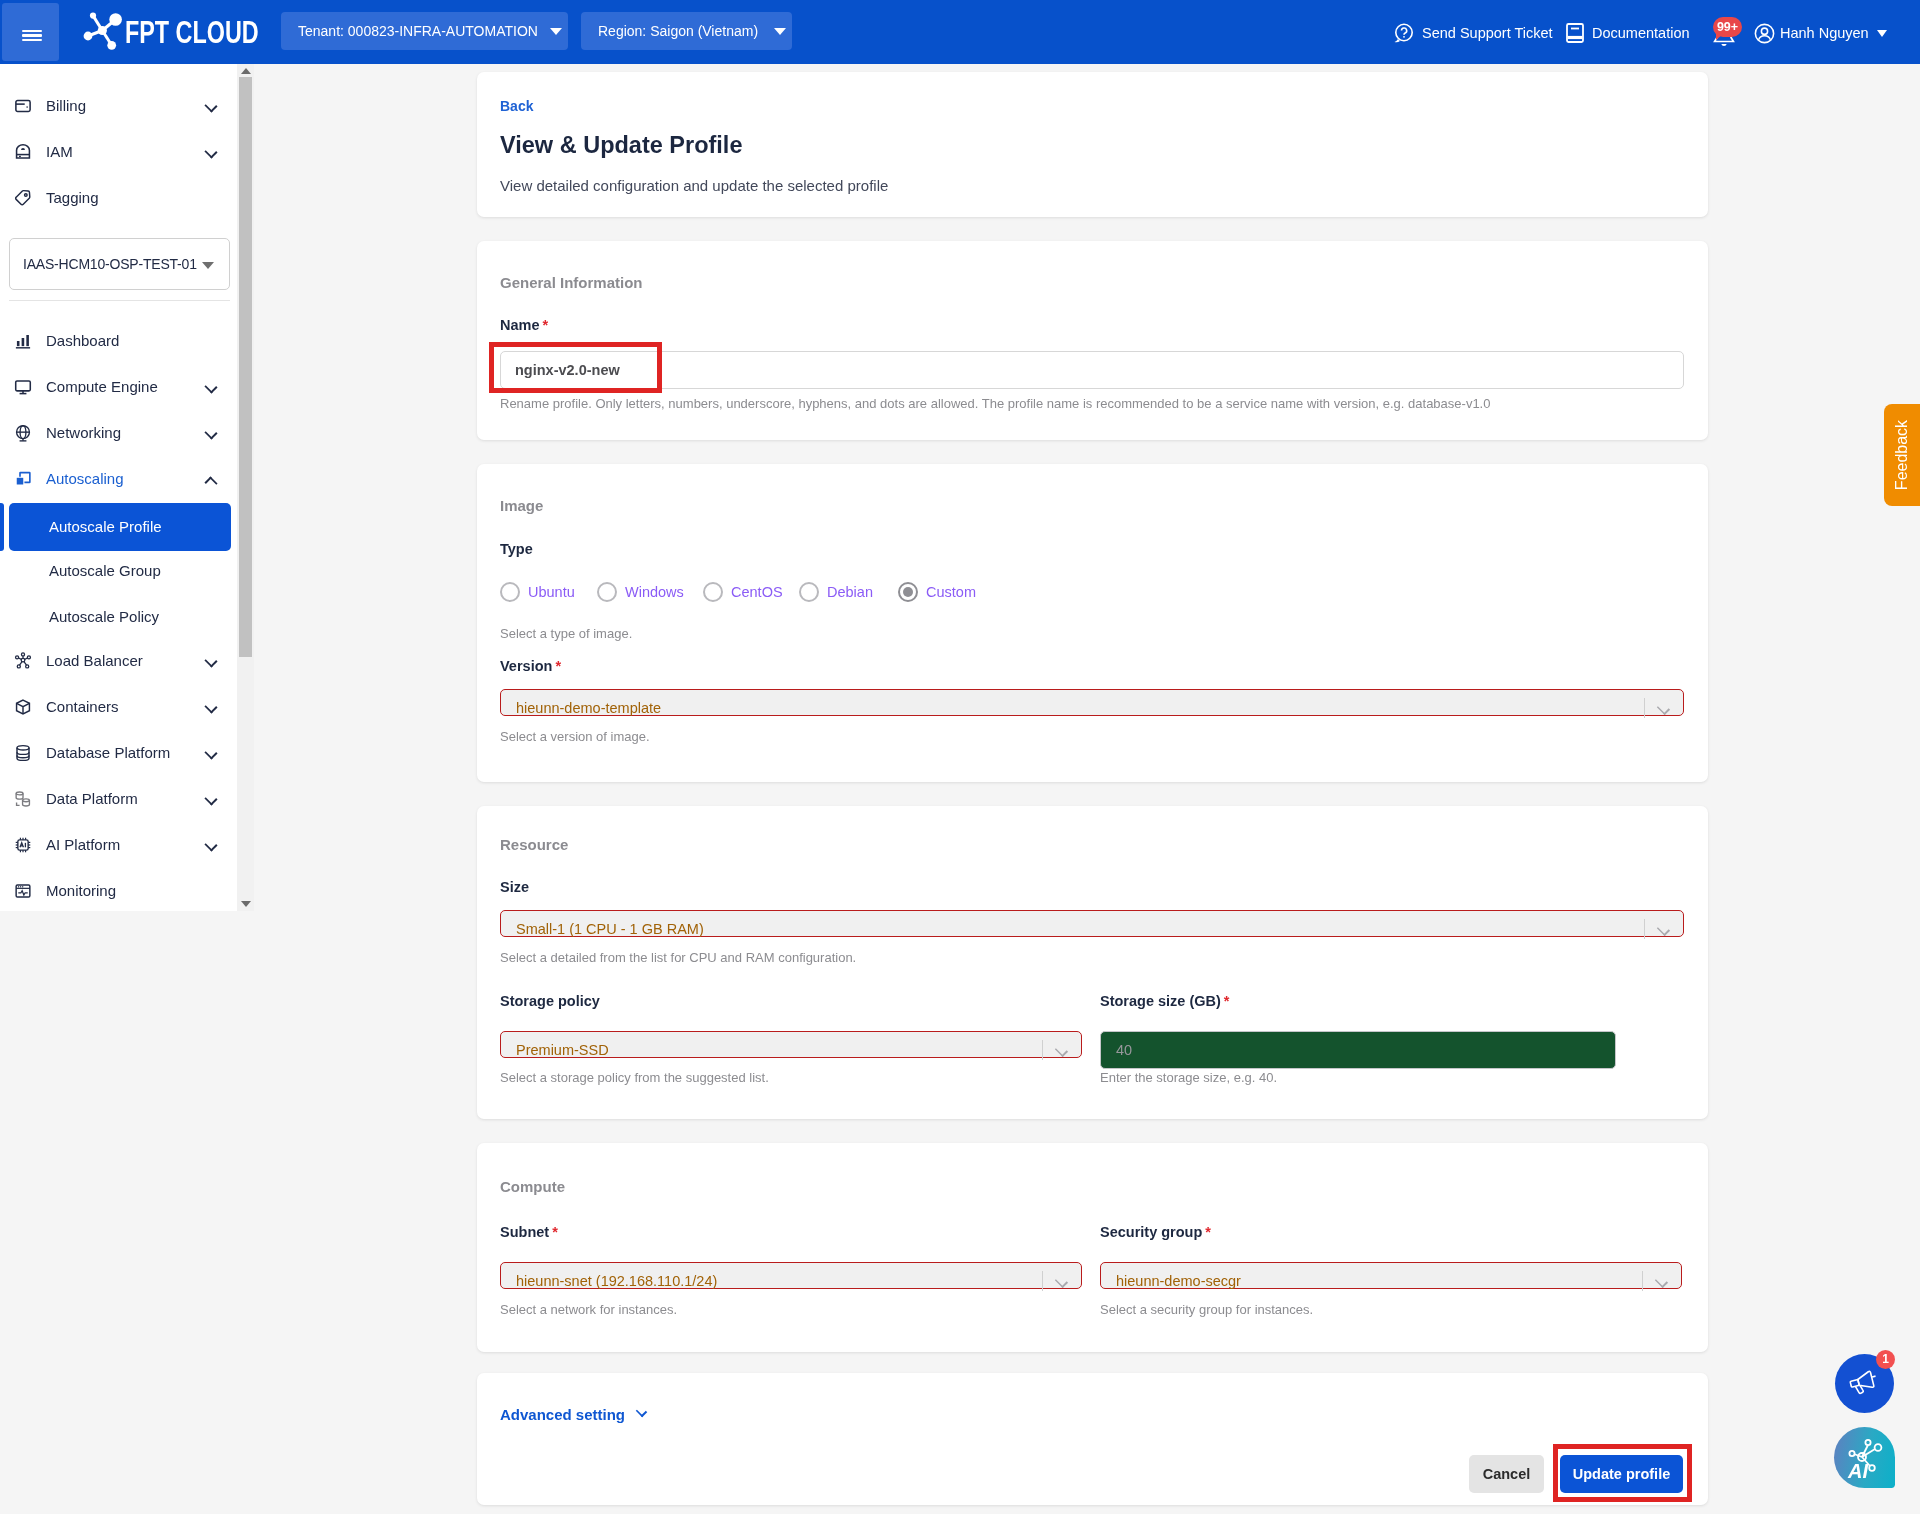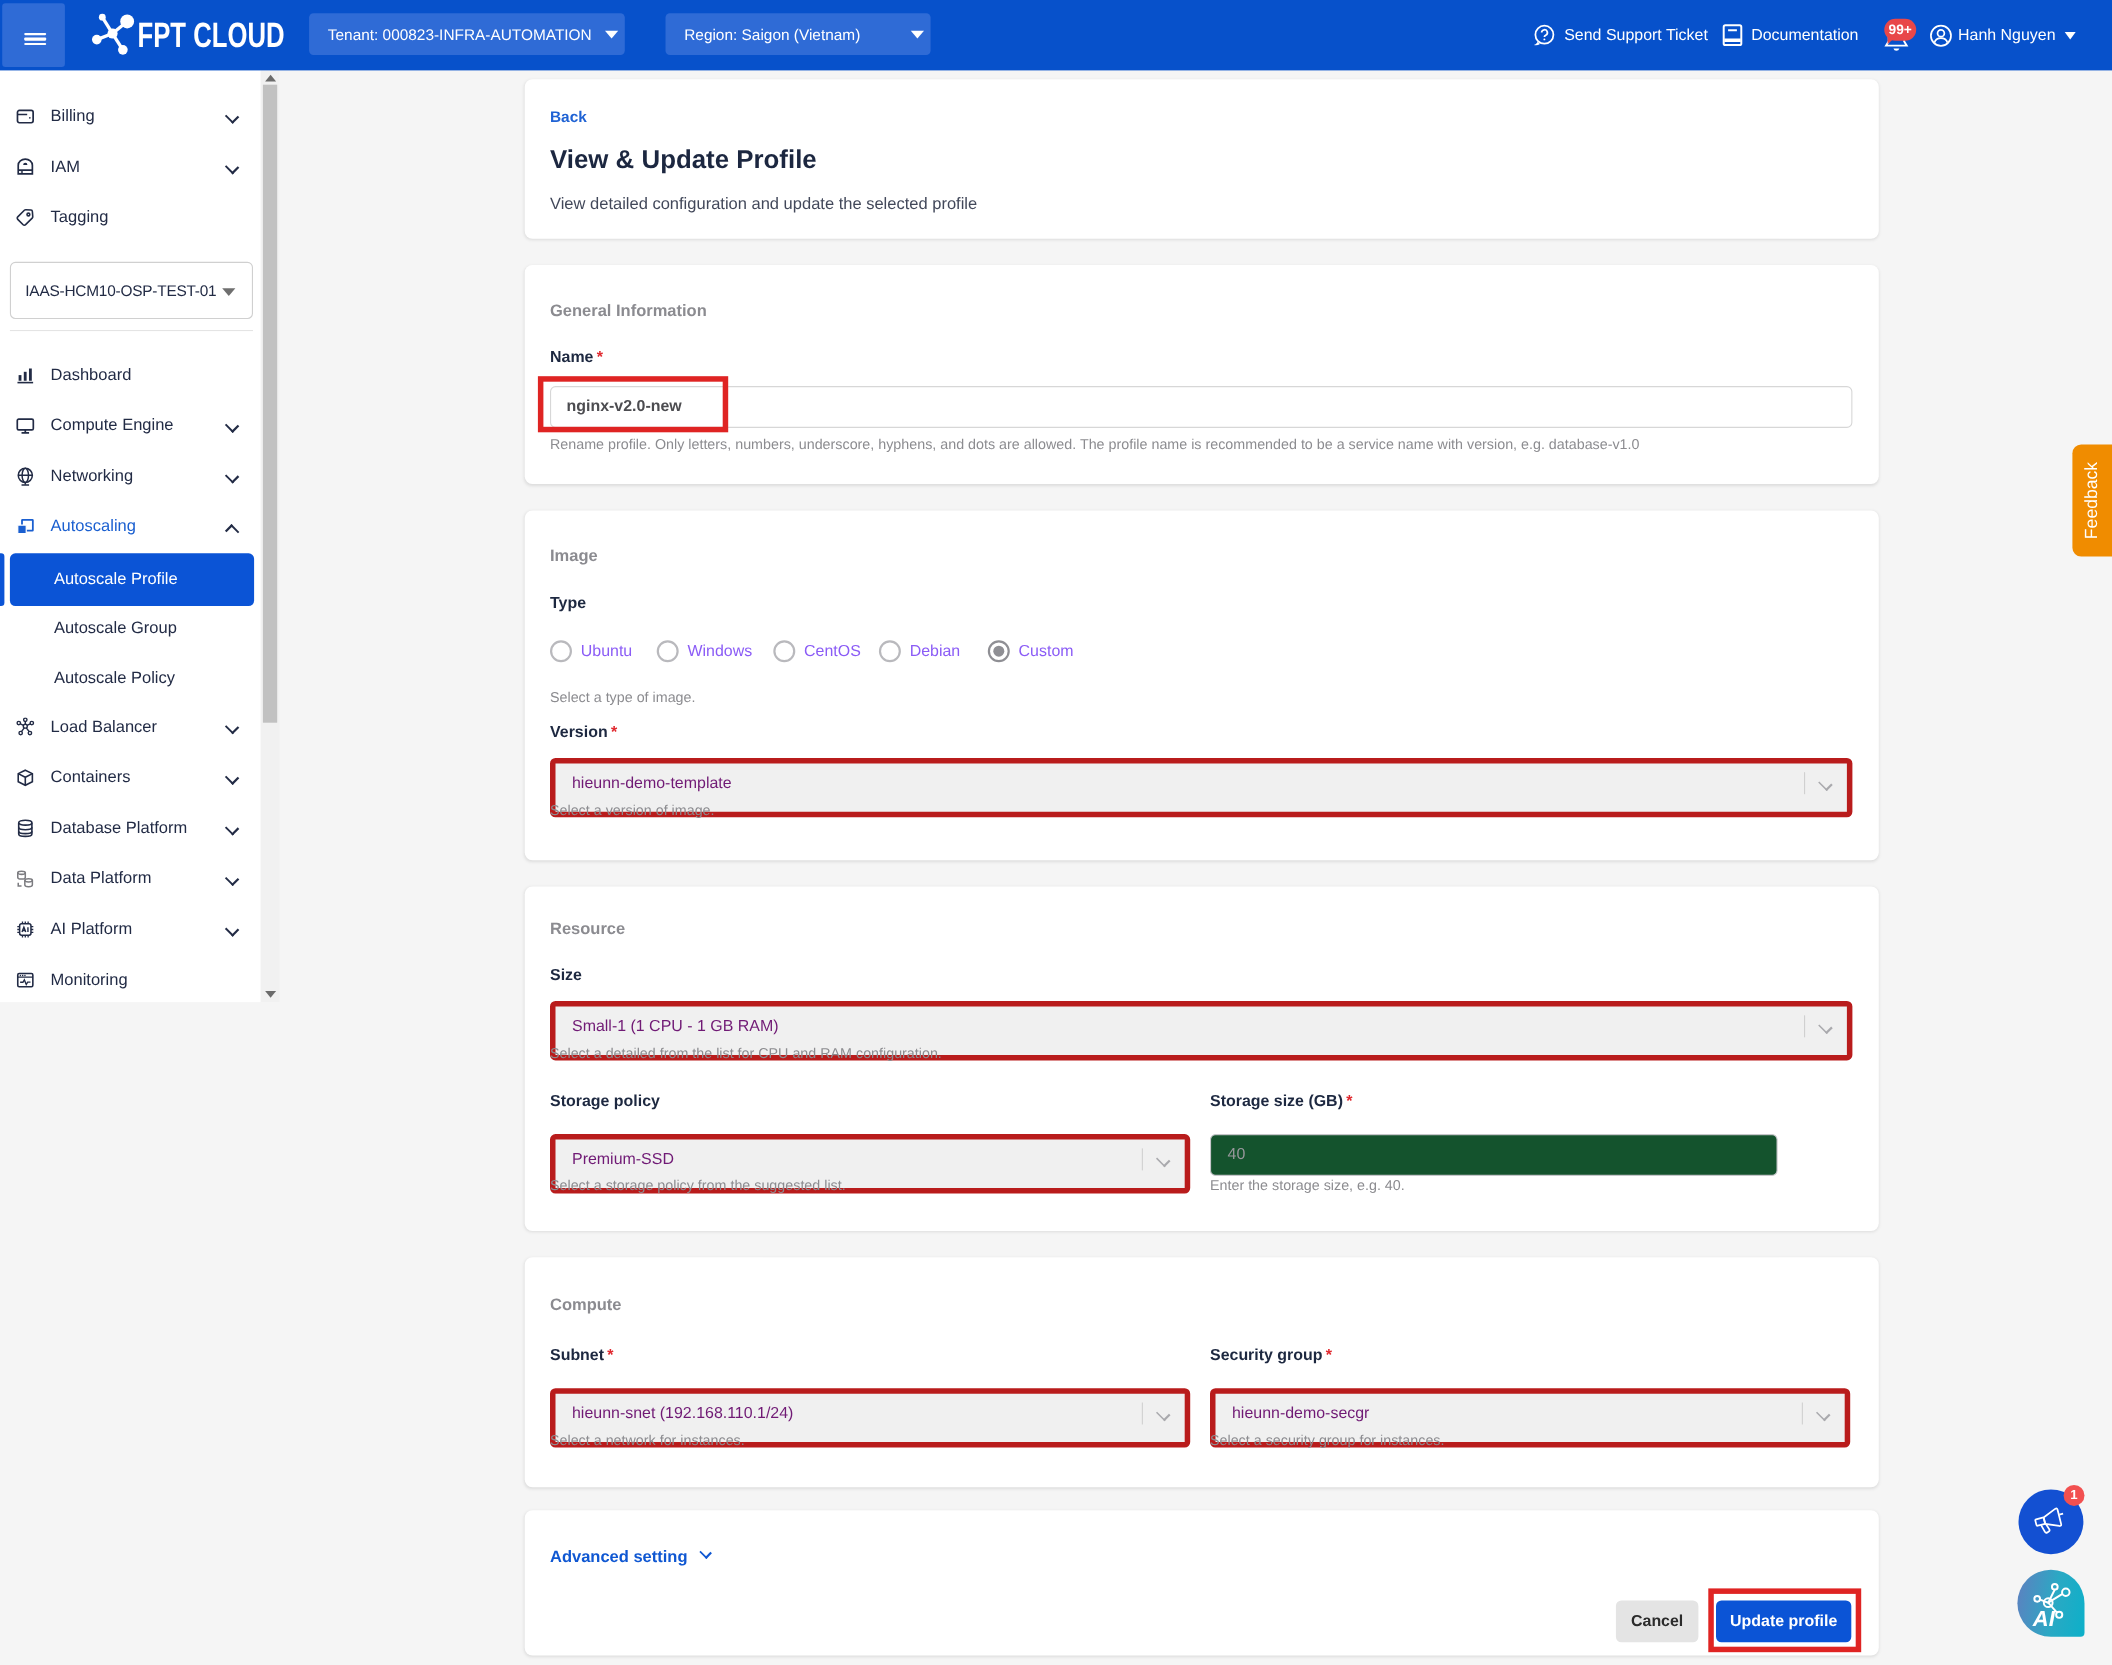--- a/index.html
+++ b/index.html
@@ -9,40 +9,40 @@
 
 
 #topbar { position:absolute; left:0; top:0; width:1920px; height:64px; background:#0751cb; z-index:50; }
 #hamb { position:absolute; left:2px; top:3px; width:57px; height:58px; background:#2f6bd6; border-radius:3px; }
 #hamb .bar { position:absolute; left:20px; width:20px; height:2.6px; background:#fff; border-radius:1px; }
 #logo { position:absolute; left:83px; top:10px; width:42px; height:42px; }
 #logotext { position:absolute; left:125px; top:14px; color:#fff; font-size:32px; font-weight:700; white-space:nowrap; transform:scaleX(0.73); transform-origin:0 50%; }
 .navbtn { position:absolute; top:12px; height:38px; background:#2f6bd6; border-radius:4px; color:#fff; font-size:14px; line-height:38px; padding:0 0 0 17px; white-space:nowrap; }
 .navbtn .car { position:absolute; right:6px; top:16px; width:0; height:0; border-left:6px solid transparent; border-right:6px solid transparent; border-top:7px solid #fff; }
 #tenantbtn { left:281px; width:287px; }
-#regionbtn { left:581px; width:241px;margin-left:24px; }
+#regionbtn { left:581px; width:211px; }
 .navright { position:absolute; top:0; height:64px; color:#fff; font-size:14.5px; line-height:64px; white-space:nowrap; }
 
 
 .sitem { position:absolute; left:0; width:237px; height:40px; color:#222b45; font-size:15px; font-weight:400; line-height:40px; }
 .sicon { position:absolute; left:14px; top:11px; width:18px; height:18px; }
 .sicon svg { display:block; width:18px; height:18px; }
 .stext { position:absolute; left:46px; }
 .ssub { left:0; width:237px; height:40px; color:#222b45; font-size:15px; line-height:40px; padding-left:49px; }
 .schev { position:absolute; left:205px; top:14px; width:12px; height:12px; }
 .schev::before { content:""; position:absolute; left:1px; top:1px; width:8px; height:8px; border-right:2px solid #222b45; border-bottom:2px solid #222b45; transform:rotate(45deg) scale(1,0.85); }
 .schev.up::before { transform:rotate(-135deg) scale(1,0.85); top:5px; }
 
 
 .card { position:absolute; left:477px; width:1231px; background:#fff; border-radius:7px; box-shadow:0 1px 3px rgba(0,0,0,0.10); }
 .sechead { position:absolute; left:23px; color:#8b8b90; font-size:15px; font-weight:700; }
 .flabel { position:absolute; color:#1d2840; font-size:14.5px; font-weight:700; }
 .req { color:#e0282e; font-weight:700; margin-left:3px; }
 .fhelp { position:absolute; color:#8c8c90; font-size:13px; }
-.dsel { position:absolute; height:54px; background:#f0f0f0; border:5px solid #b91c1c; border-radius:5px; color:#701a75; font-size:14.5px; line-height:36px; }
+.dsel { position:absolute; height:27px; background:#f0f0f0; border:1px solid #b91c1c; border-radius:5px; color:#a16207; font-size:14.5px; line-height:36px; }
 .dsel .txt { margin-left:15px; }
 .dsel .chev { position:absolute; right:13px; top:13px; width:13px; height:10px; }
 .dsel .chev::before { content:""; position:absolute; left:1px; top:0; width:9px; height:9px; border-right:2.2px solid #a9a9ad; border-bottom:2.2px solid #a9a9ad; transform:rotate(45deg) scale(1,0.7); }
 .dsel .vline { position:absolute; right:38px; top:8px; width:1px; height:20px; background:#d0d0d0; }
 .radio { position:absolute; top:0; width:20px; height:20px; border:2px solid #b9b9bd; border-radius:50%; background:#fff; }
 .rlabel { position:absolute; top:0; color:#8b5cf6; font-size:14.5px; line-height:20px; }
 .redbox { position:absolute; border:5px solid #df2423; z-index:40; }
 </style>
 </head>
 <body>

